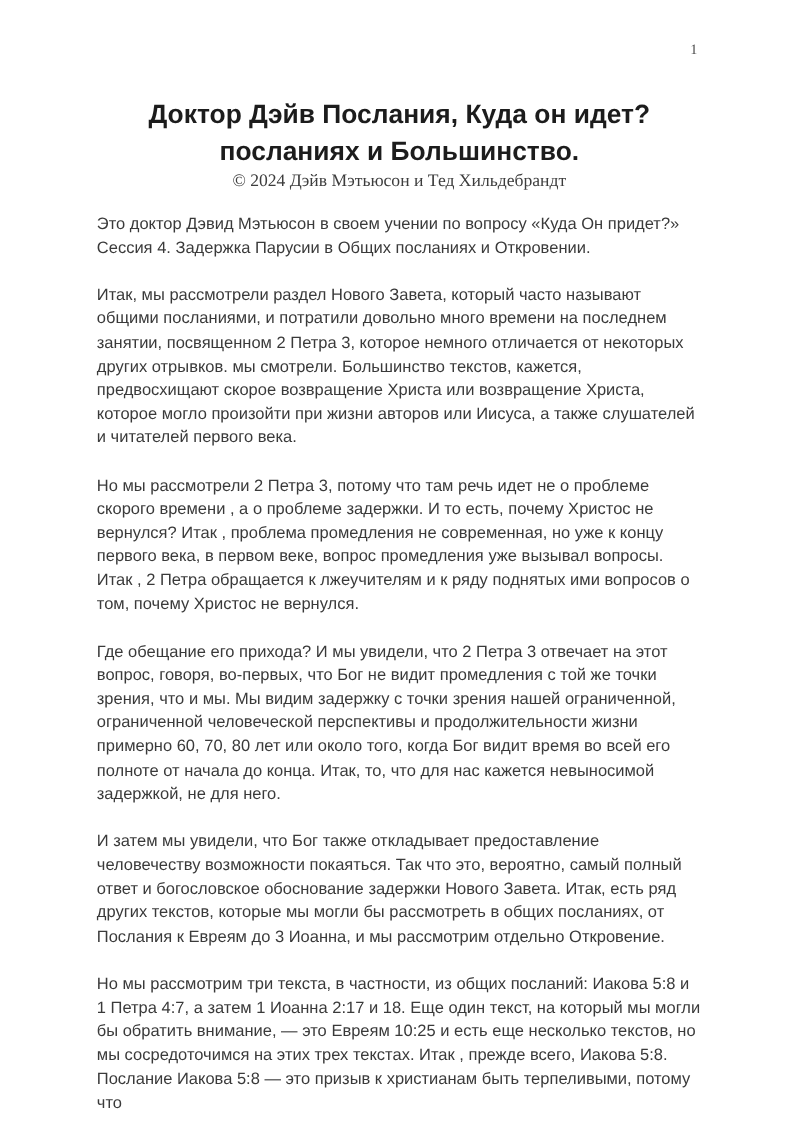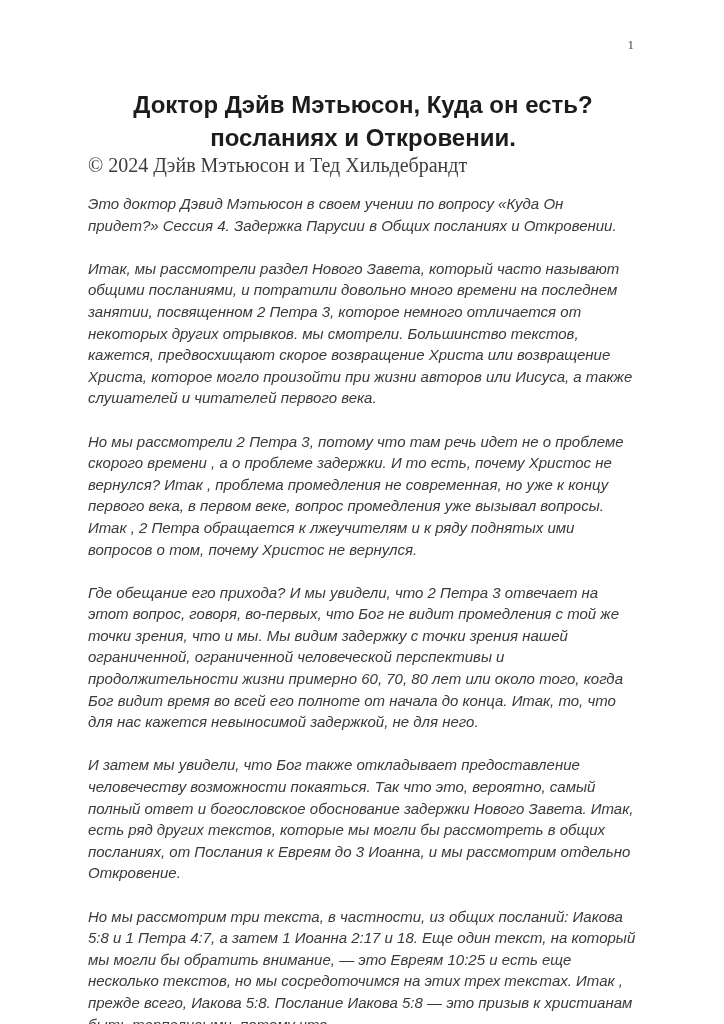--- a/index.html
+++ b/index.html
@@ -32,49 +32,48 @@
       font-family: "Liberation Sans", sans-serif;
       font-size: 24px;
       font-weight: 700;
       line-height: 33px;
       color: #1c1c1c;
     }
     .title-line {
       display: block;
     }
     .copyright {
-      text-align: left;
+      text-align: center;
       font-family: "Liberation Serif", serif;
-      font-size: 20px;
+      font-size: 16px;
       line-height: 20px;
       color: #3d3d3d;
       margin-top: 1px;
     }
     .body-text {
       margin-top: 18px;
       font-size: 15px;
       line-height: 21.6px;
       color: #3a3a3a;
       text-align: left;
     }
     .body-text p {
       margin: 0 0 21.6px 0;
-      font-style: italic;
     }
   </style>
 </head>
 <body>
 
 <div class="page">
 
   <div class="page-number">1</div>
 
   <h1 class="title">
-    <span class="title-line">Доктор Дэйв Мэтьюсон, Куда он есть?</span>
-    <span class="title-line">посланиях и Откровении.</span>
+    <span class="title-line">Доктор Дэйв Послания, Куда он идет?</span>
+    <span class="title-line">посланиях и Большинство.</span>
   </h1>
 
   <div class="copyright">© 2024 Дэйв Мэтьюсон и Тед Хильдебрандт</div>
 
   <div class="body-text">
     <p>Это доктор Дэвид Мэтьюсон в своем учении по вопросу «Куда Он придет?» Сессия 4. Задержка Парусии в Общих посланиях и Откровении.</p>
     <p>Итак, мы рассмотрели раздел Нового Завета, который часто называют общими посланиями, и потратили довольно много времени на последнем занятии, посвященном 2 Петра 3, которое немного отличается от некоторых других отрывков. мы смотрели. Большинство текстов, кажется, предвосхищают скорое возвращение Христа или возвращение Христа, которое могло произойти при жизни авторов или Иисуса, а также слушателей и читателей первого века.</p>
     <p>Но мы рассмотрели 2 Петра 3, потому что там речь идет не о проблеме скорого времени , а о проблеме задержки. И то есть, почему Христос не вернулся? Итак , проблема промедления не современная, но уже к концу первого века, в первом веке, вопрос промедления уже вызывал вопросы. Итак , 2 Петра обращается к лжеучителям и к ряду поднятых ими вопросов о том, почему Христос не вернулся.</p>
     <p>Где обещание его прихода? И мы увидели, что 2 Петра 3 отвечает на этот вопрос, говоря, во-первых, что Бог не видит промедления с той же точки зрения, что и мы. Мы видим задержку с точки зрения нашей ограниченной, ограниченной человеческой перспективы и продолжительности жизни примерно 60, 70, 80 лет или около того, когда Бог видит время во всей его полноте от начала до конца. Итак, то, что для нас кажется невыносимой задержкой, не для него.</p>
     <p>И затем мы увидели, что Бог также откладывает предоставление человечеству возможности покаяться. Так что это, вероятно, самый полный ответ и богословское обоснование задержки Нового Завета. Итак, есть ряд других текстов, которые мы могли бы рассмотреть в общих посланиях, от Послания к Евреям до 3 Иоанна, и мы рассмотрим отдельно Откровение.</p>

